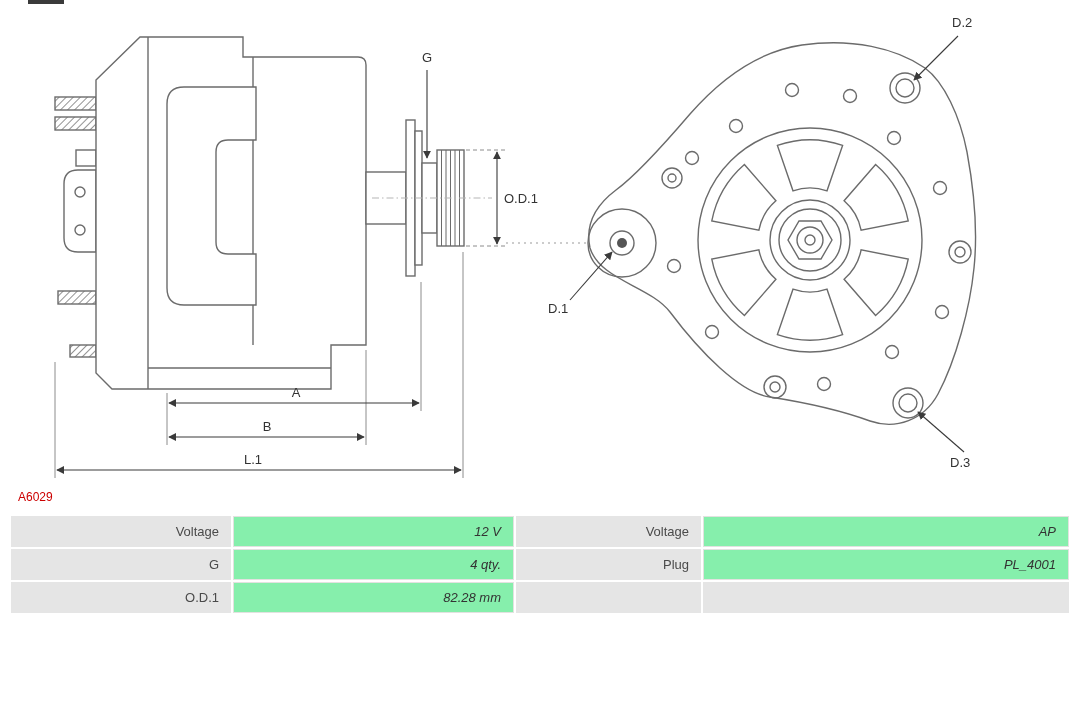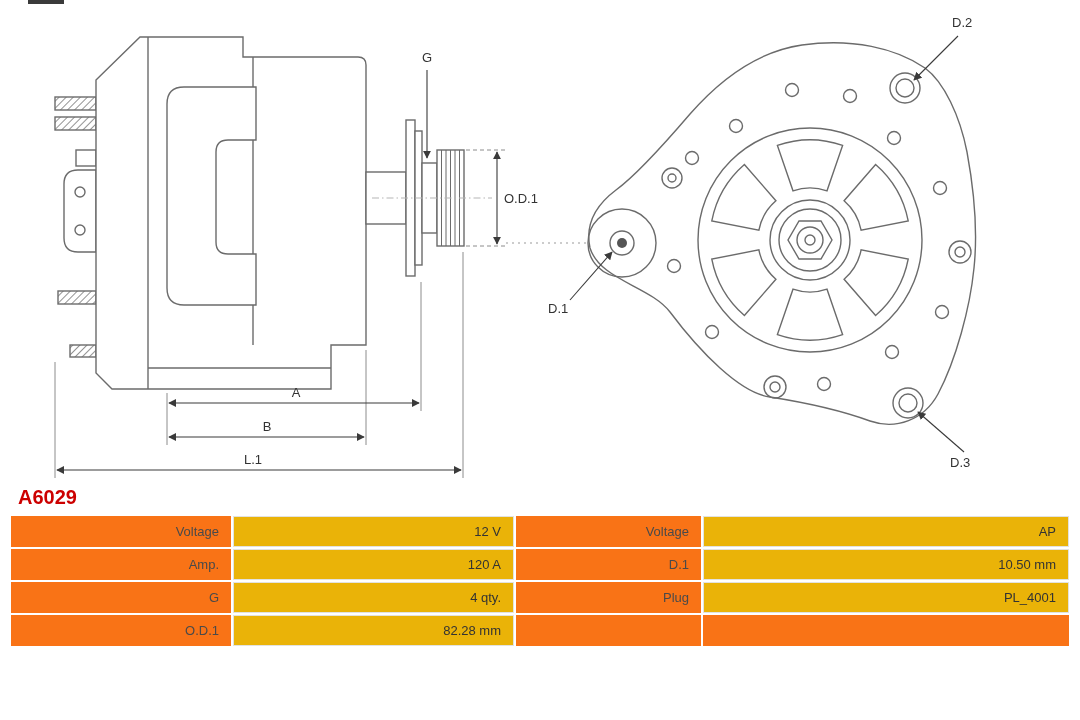--- a/index.html
+++ b/index.html
@@ -22,43 +22,42 @@
   #rear-view { left:540px; }
 
   svg text {
     font-family:"Liberation Sans", sans-serif;
     font-size:13px;
     fill:#333;
   }
 
   .part-number {
     position:absolute; left:18px; top:488px;
-    font-size:20px; line-height:18px;
+    font-size:12px; line-height:18px;
     color:#cc0000;
-    font-weight:bold;
   }
 
   table.specs {
     position:absolute; left:9px; top:514px;
     width:1062px;
     table-layout:fixed;
     border-collapse:separate;
     border-spacing:2px;
     font-size:13px;
   }
   table.specs td {
     height:31px;
     padding:0 12px 0 6px;
     text-align:right;
     vertical-align:middle;
     white-space:nowrap;
     overflow:hidden;
   }
-  td.lbl { background:#f97316; color:#4a4a4a; }
-  td.val { background:#eab308; border:1px solid #e2e2e0; color:#333; }
+  td.lbl { background:#e5e5e5; color:#4a4a4a; }
+  td.val { background:#86efac; border:1px solid #e2e2e0; color:#333;font-style:italic; }
 </style>
 </head>
 <body>
 
 <div class="screen">
 
   <div class="artifact"></div>
 
   <div class="drawings">
 
@@ -204,26 +203,20 @@
         <col>
     </colgroup>
     <tbody>
       <tr>
         <td class="lbl">Voltage</td>
         <td class="val">12 V</td>
         <td class="lbl">Voltage</td>
         <td class="val">AP</td>
       </tr>
       <tr>
-        <td class="lbl">Amp.</td>
-        <td class="val">120 A</td>
-        <td class="lbl">D.1</td>
-        <td class="val">10.50 mm</td>
-      </tr>
-      <tr>
         <td class="lbl">G</td>
         <td class="val">4 qty.</td>
         <td class="lbl">Plug</td>
         <td class="val">PL_4001</td>
       </tr>
       <tr>
         <td class="lbl">O.D.1</td>
         <td class="val">82.28 mm</td>
         <td class="lbl"></td>
         <td class="lbl"></td>

